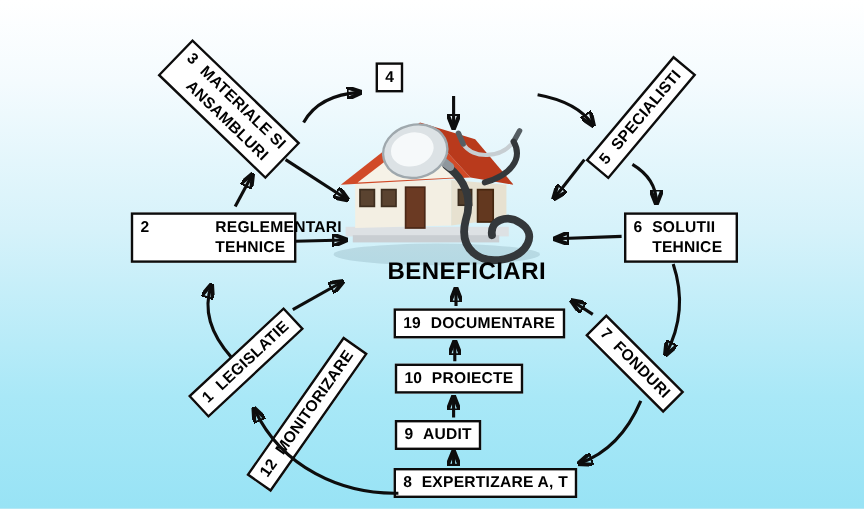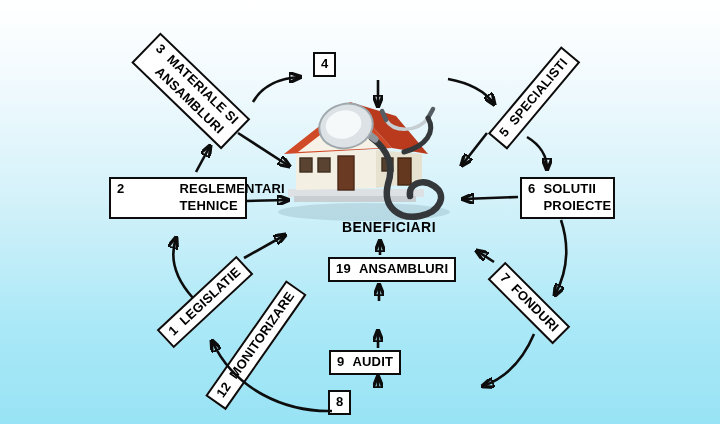--- a/index.html
+++ b/index.html
@@ -25,21 +25,21 @@
   .n6{left:520px;top:177px;}
   .n6 .lbl{white-space:normal;width:64px;}
   .n7{left:529px;top:303px;transform:translate(-50%,-50%) rotate(45deg);}
   .n8{left:328px;top:390px;}
   .n9{left:329px;top:350px;}
   .n10{left:329px;top:303px;}
   .n11{left:328px;top:257px;}
   .n12{left:256px;top:345px;transform:translate(-50%,-50%) rotate(-55deg);}
   .benef{
     position:absolute;left:389px;top:227px;transform:translate(-50%,-50%);
-    font-weight:700;font-size:14px;letter-spacing:.4px;color:#000;z-index:6;
+    font-weight:700;font-size:20px;letter-spacing:.4px;color:#000;z-index:6;
   }
   .house{position:absolute;left:276px;top:88px;width:200px;height:152px;z-index:3;}
   .arrows{position:absolute;left:0;top:0;width:720px;height:424px;z-index:5;pointer-events:none;}
   .arrows path{stroke:#0d0d0d;stroke-width:2.6;fill:none;}
 </style>
 </head>
 <body>
 
 <div class="stage">
 
@@ -94,36 +94,41 @@
     </div>
   <div class="node n4">
       <span class="num">4</span>
     </div>
   <div class="node n5">
       <span class="num">5</span>
       <span class="lbl">SPECIALISTI</span>
     </div>
   <div class="node n6">
       <span class="num">6</span>
-      <span class="lbl">SOLUTII PROIECTE</span>
+      <span class="lbl">SOLUTII TEHNICE</span>
     </div>
   <div class="node n7">
       <span class="num">7</span>
       <span class="lbl">FONDURI</span>
     </div>
   <div class="node n8">
       <span class="num">8</span>
+      <span class="lbl">EXPERTIZARE A, T</span>
     </div>
   <div class="node n9">
       <span class="num">9</span>
       <span class="lbl">AUDIT</span>
     </div>
+  <div class="node n10">
+      <span class="num">10</span>
+      <span class="lbl">PROIECTE</span>
+    </div>
   <div class="node n11">
       <span class="num">19</span>
-      <span class="lbl">ANSAMBLURI</span>
+      <span class="lbl">DOCUMENTARE</span>
     </div>
   <div class="node n12">
       <span class="num">12</span>
       <span class="lbl">MONITORIZARE</span>
     </div>
 
   <div class="benef">BENEFICIARI</div>
 
   <svg class="arrows" viewBox="0 0 720 424" aria-hidden="true">
     <defs>

